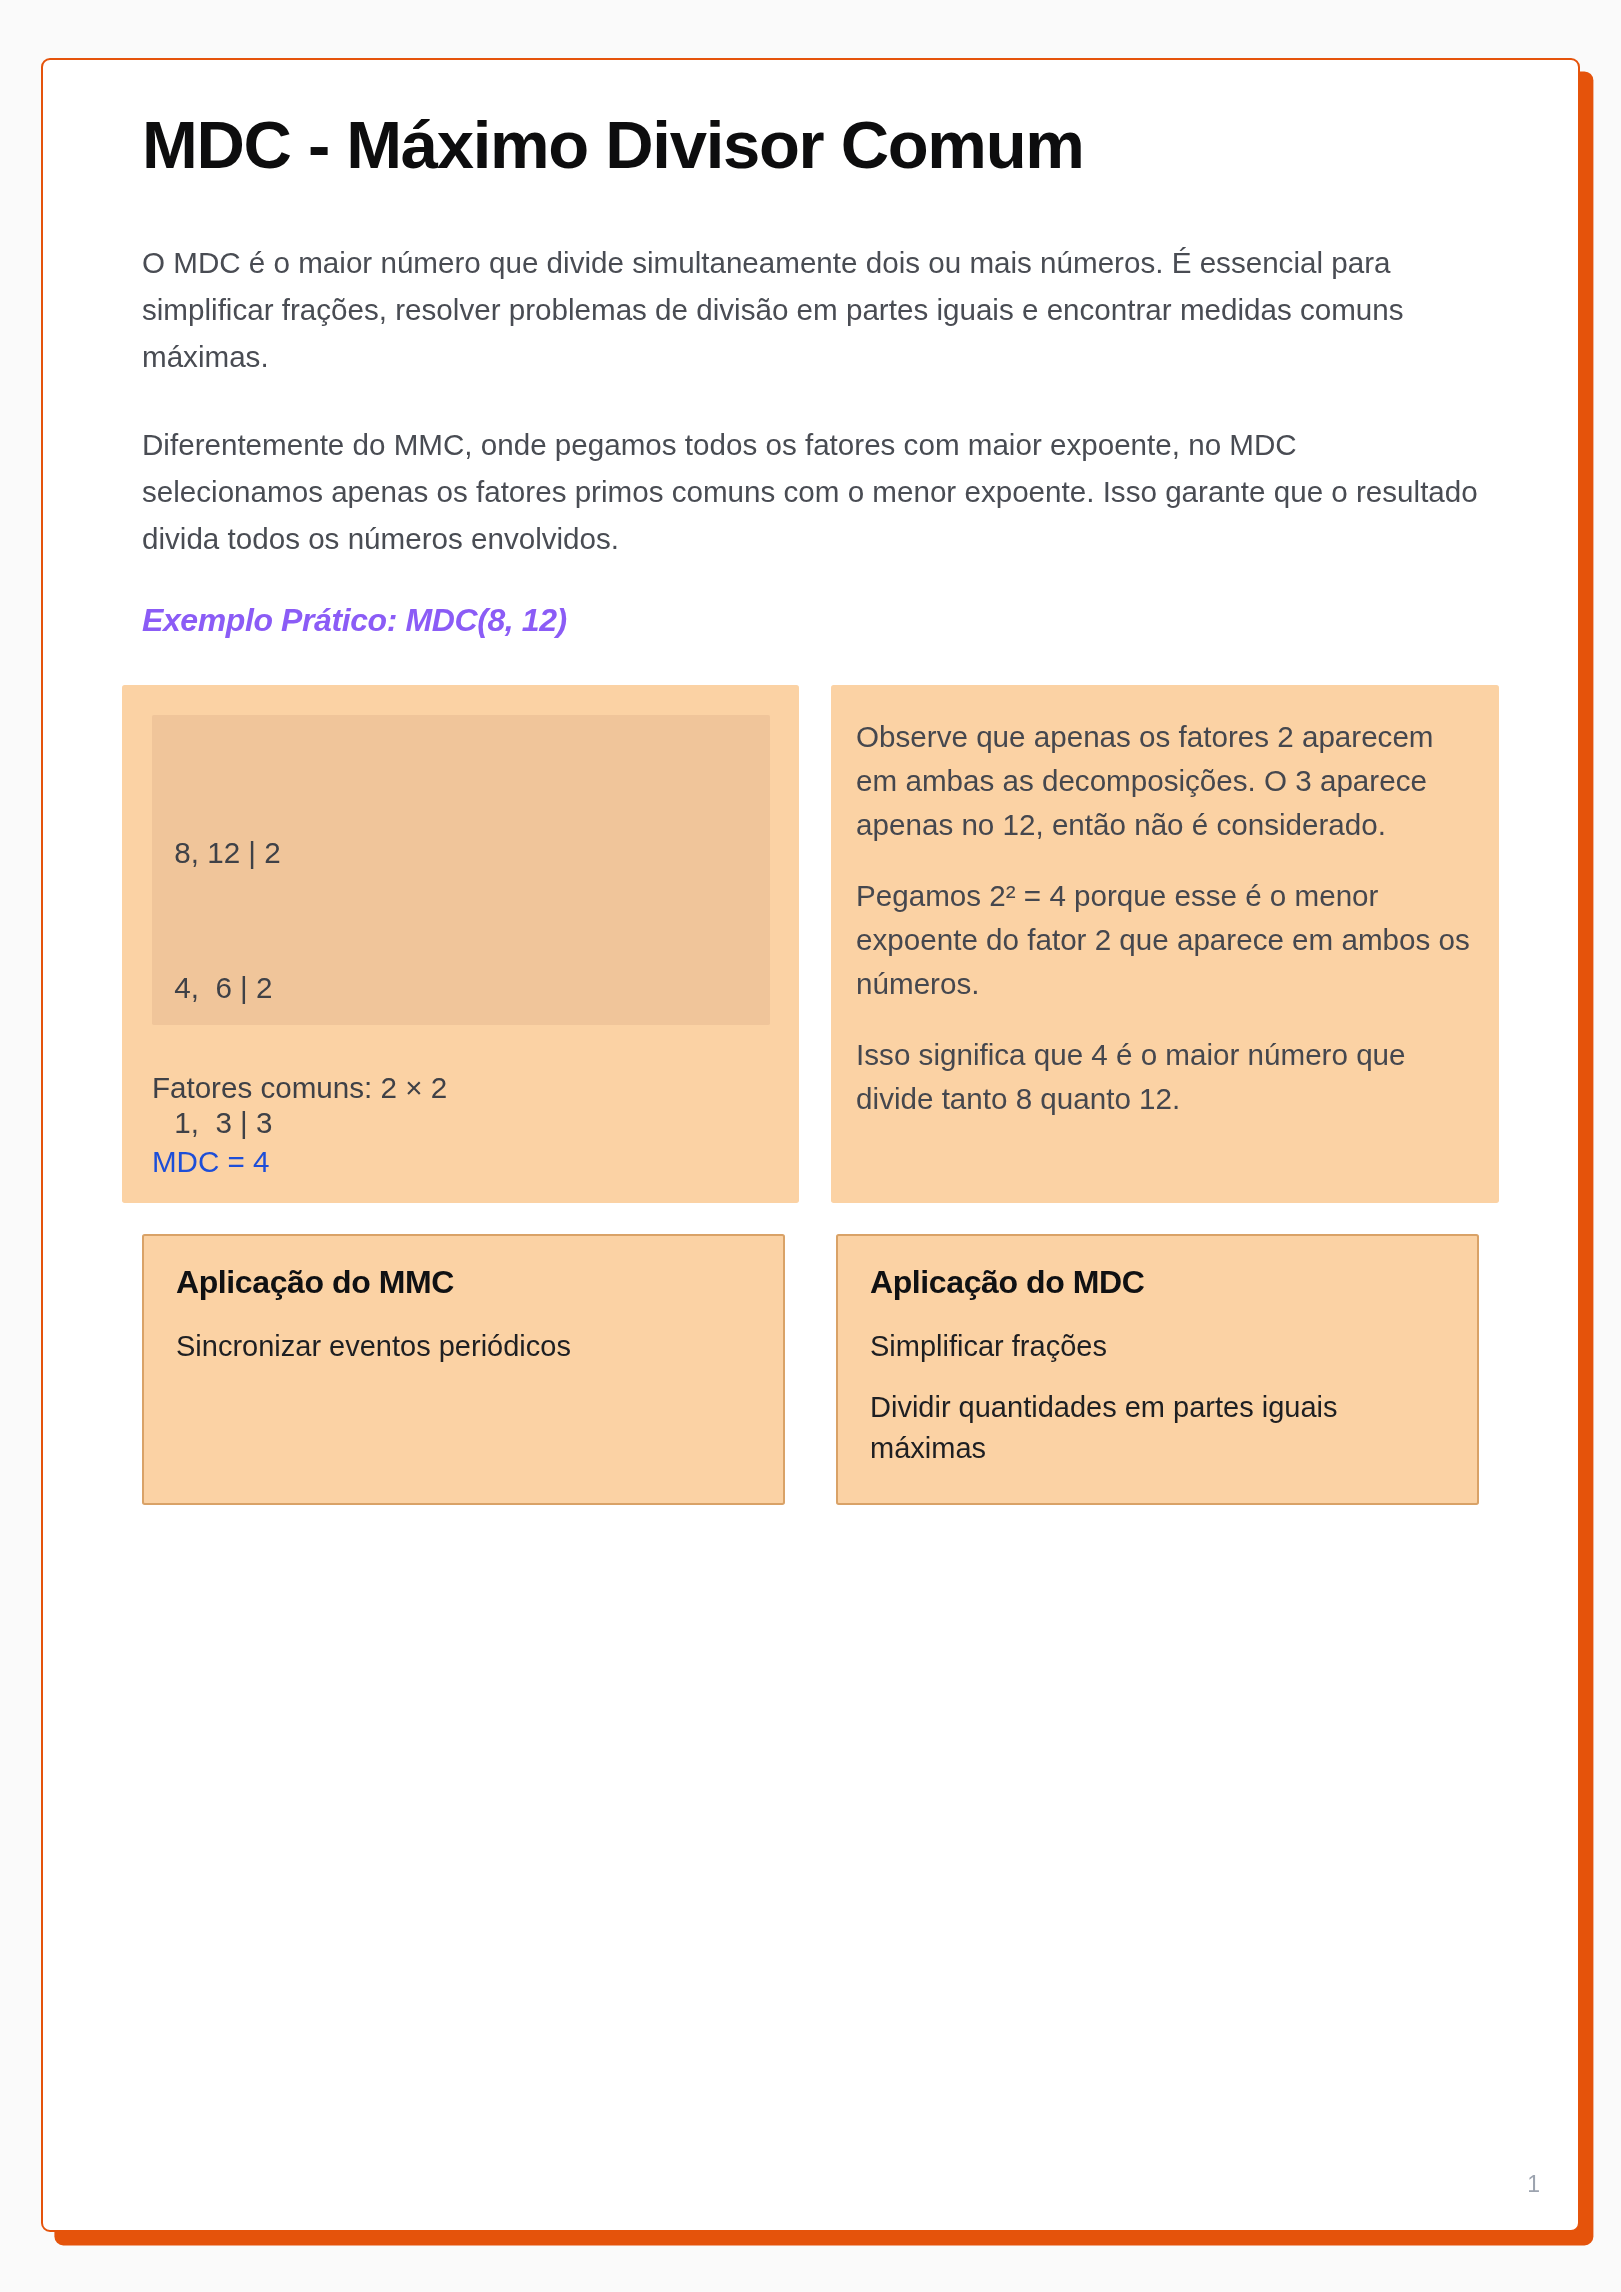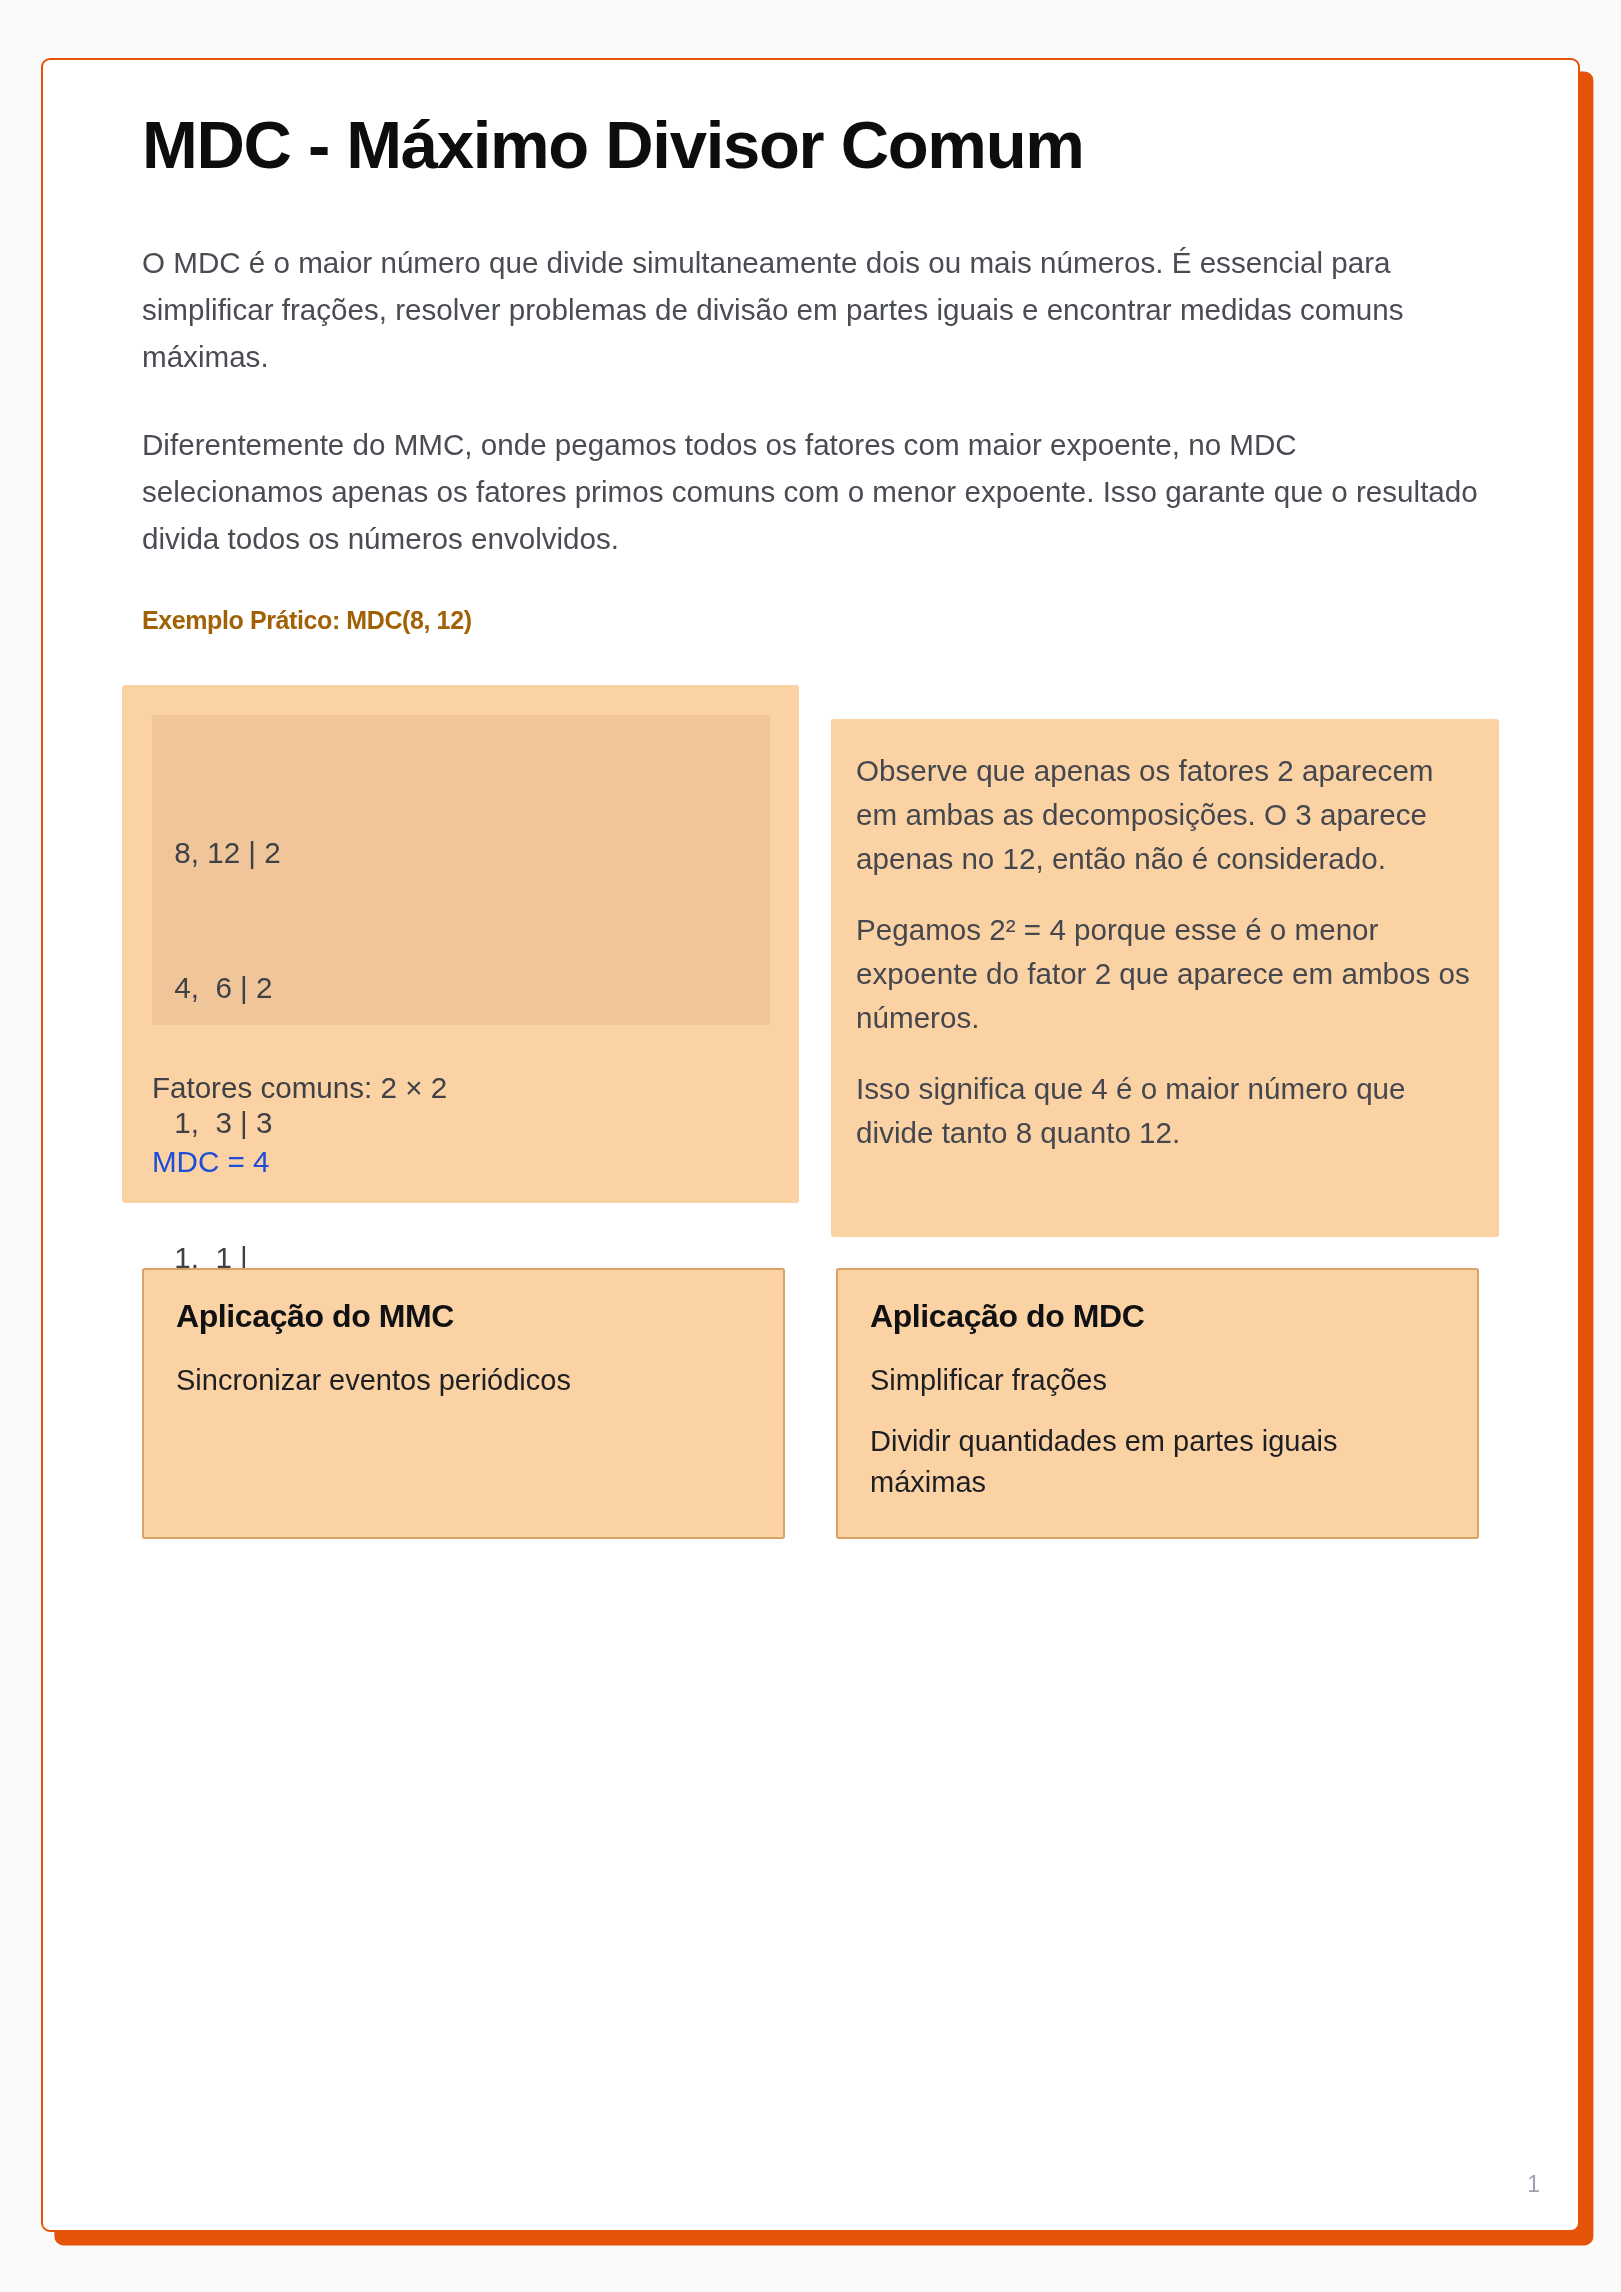--- a/index.html
+++ b/index.html
@@ -29,25 +29,26 @@
   }
   p.body-par {
     font-size: 29.6px;
     line-height: 47px;
     color: #494C53;
   }
   .par-1 { margin-top: 61px; }
   .par-2 { margin-top: 41px; }
   h2.section-heading {
     margin-top: 38px;
-    font-size: 25px;
+    font-size: 32px;
     line-height: 41px;
     font-weight: 700;
-    color: #a16207;
+    color: #8b5cf6;
     letter-spacing: -0.4px;
+    font-style: italic;
   }
   .example-row {
     display: flex;
     gap: 32px;
     margin: 44px -19.7px 0 -19.7px;
   }
   .example-box {
     flex: 1;
     height: 518px;
     background: #FBD2A4;
@@ -69,21 +70,21 @@
     font-size: 29.6px;
     line-height: 36px;
     color: #3F4147;
   }
   .result-line {
     margin-top: 38px;
     font-size: 29.6px;
     line-height: 36px;
     color: #1d4ed8;
   }
-  .example-box.explanation { padding: 30px 25px; margin-top: 34px; }
+  .example-box.explanation { padding: 30px 25px; }
   .explanation p {
     font-size: 29.6px;
     line-height: 44px;
     color: #45474E;
   }
   .explanation p + p { margin-top: 27px; }
   .apps-row {
     display: flex;
     gap: 51px;
     margin-top: 31px;

